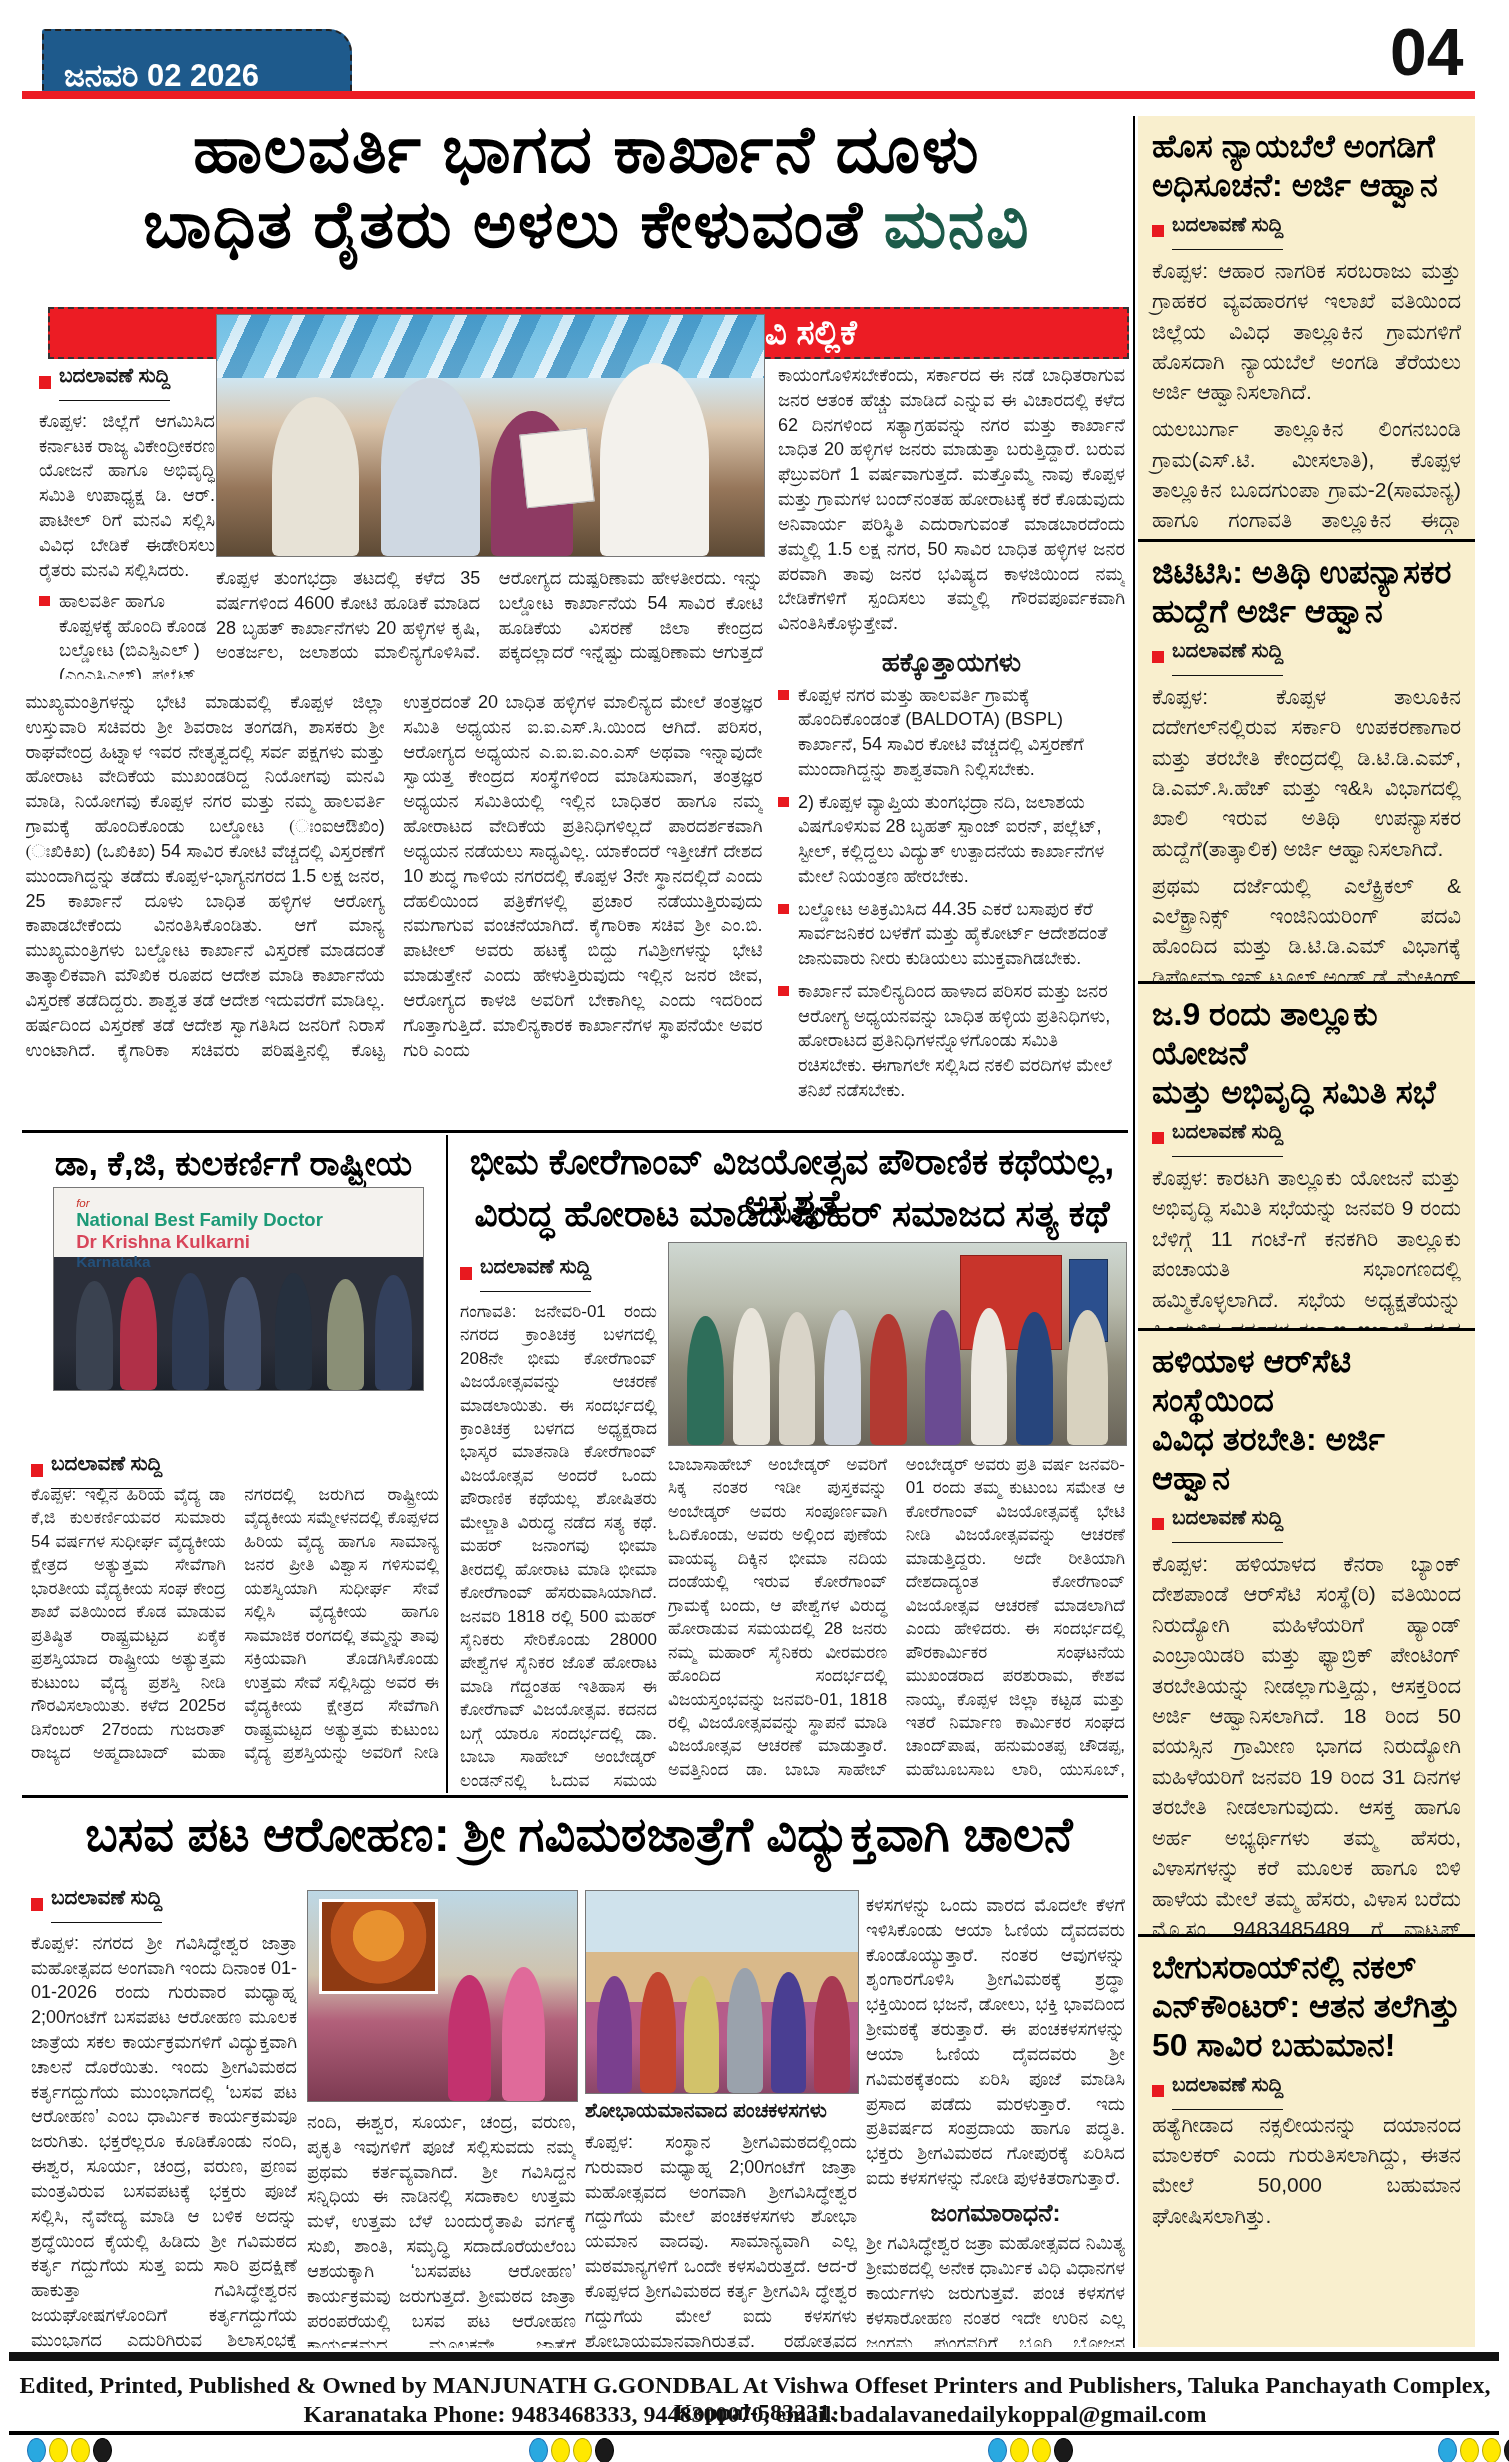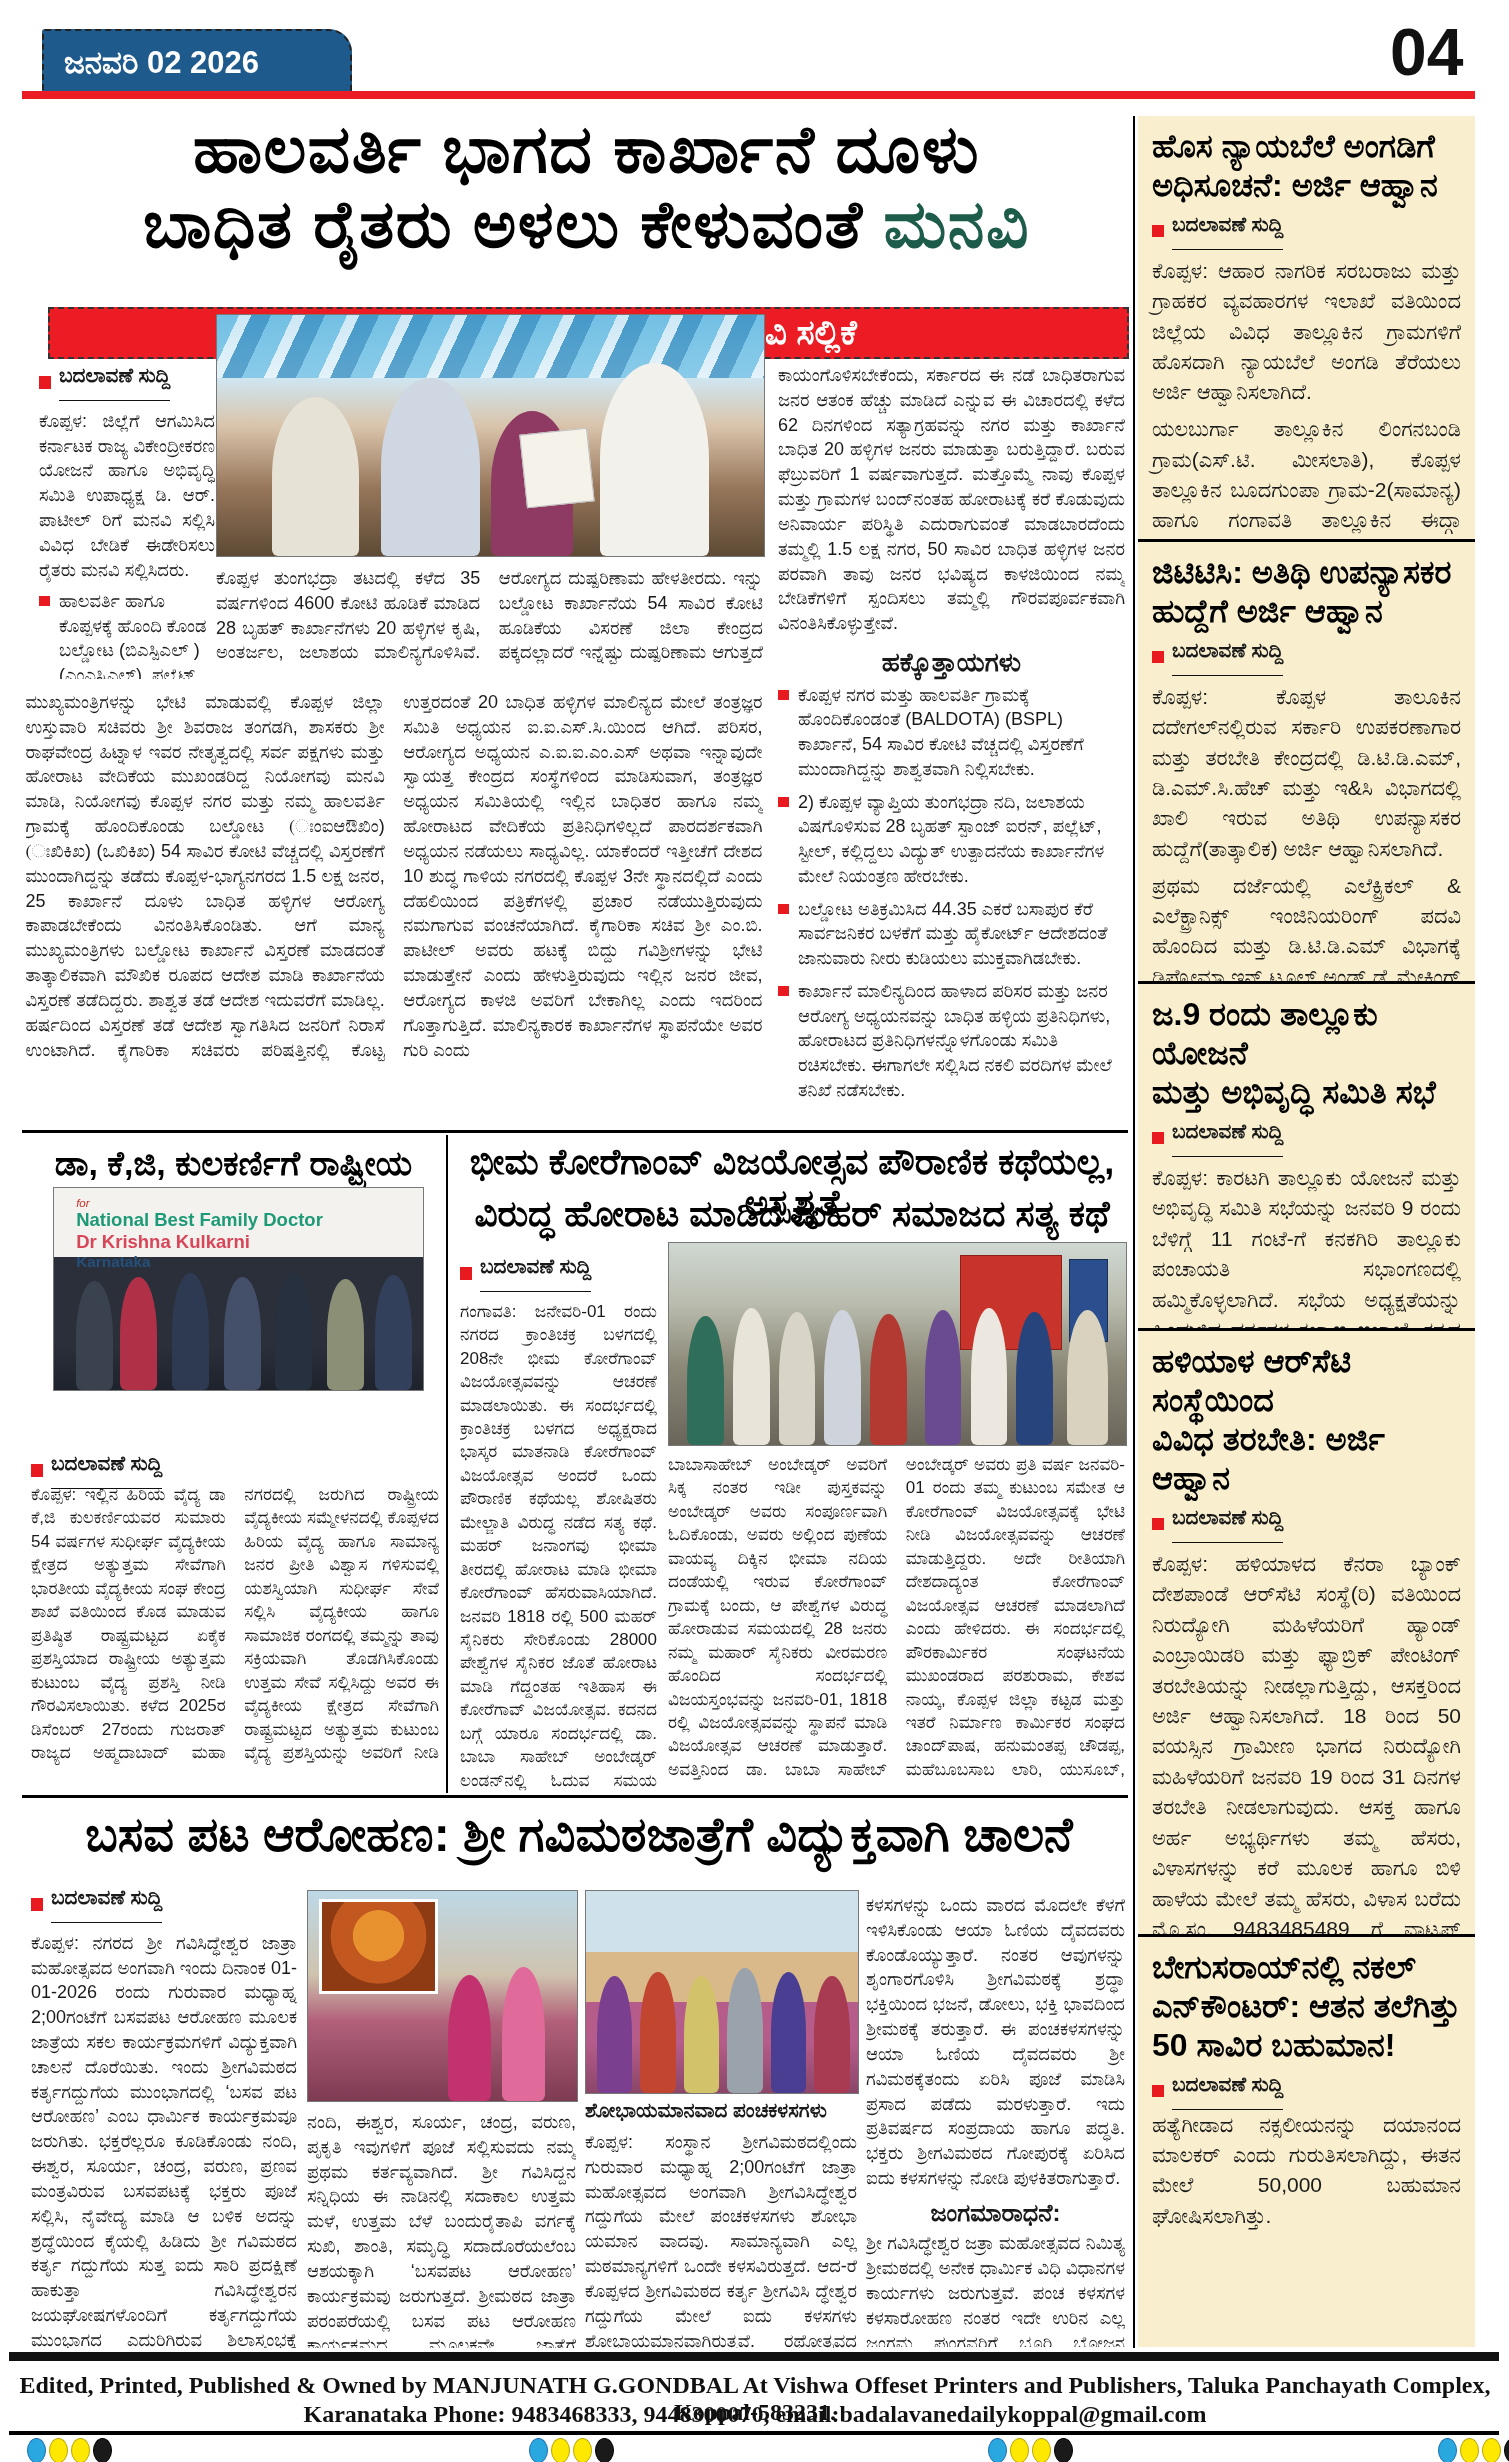--- a/index.html
+++ b/index.html
@@ -6,21 +6,21 @@
   .page{position:relative;width:1510px;height:2462px;background:#ffffff;overflow:hidden;
         font-family:"Liberation Sans",sans-serif;color:#1a1a1a;}
   .abs{position:absolute;}
   .ovh{overflow:hidden;}
   .just{text-align:justify;}
   .ctr{text-align:center;}
 
   
   .datebox{background:#1e5a8c;color:#fff;font-size:31px;font-weight:bold;
            border:2.3px dashed #222;border-radius:3.1px 23px 3.1px 3.1px;
-           display:flex;align-items:center;padding-left:20px;}
+           display:flex;align-items:flex-end;padding-left:20px;}
   .masthead{font-size:62px;font-weight:bold;letter-spacing:0.8px;color:#14608f;}
   .masthead .first{color:#e8191f;}
   .pagenum{font-size:66px;font-weight:bold;color:#111;}
   .redrule{background:#ec1c24;}
 
   
   .h-main{font-size:66px;line-height:1.0;font-weight:bold;color:#000;text-align:center;letter-spacing:1.5px;}
   .h-main .grn{color:#1d5b4a;}
   .banner{background:#ec1c24;border:2.3px dashed #333;color:#fff;font-size:34px;font-weight:bold;
           display:flex;align-items:center;justify-content:center;}

